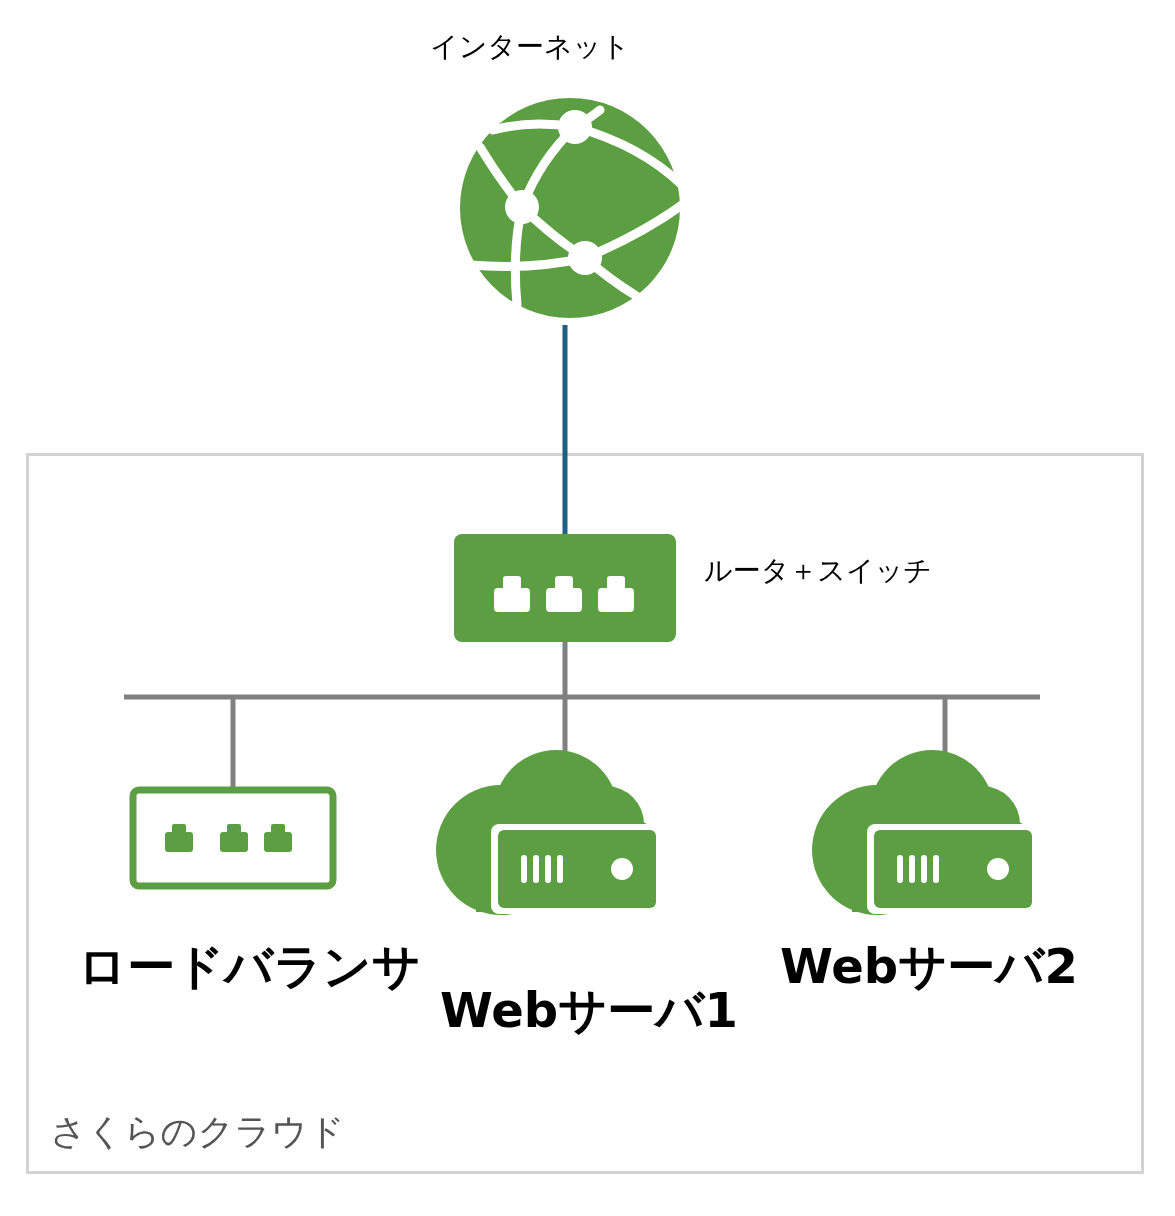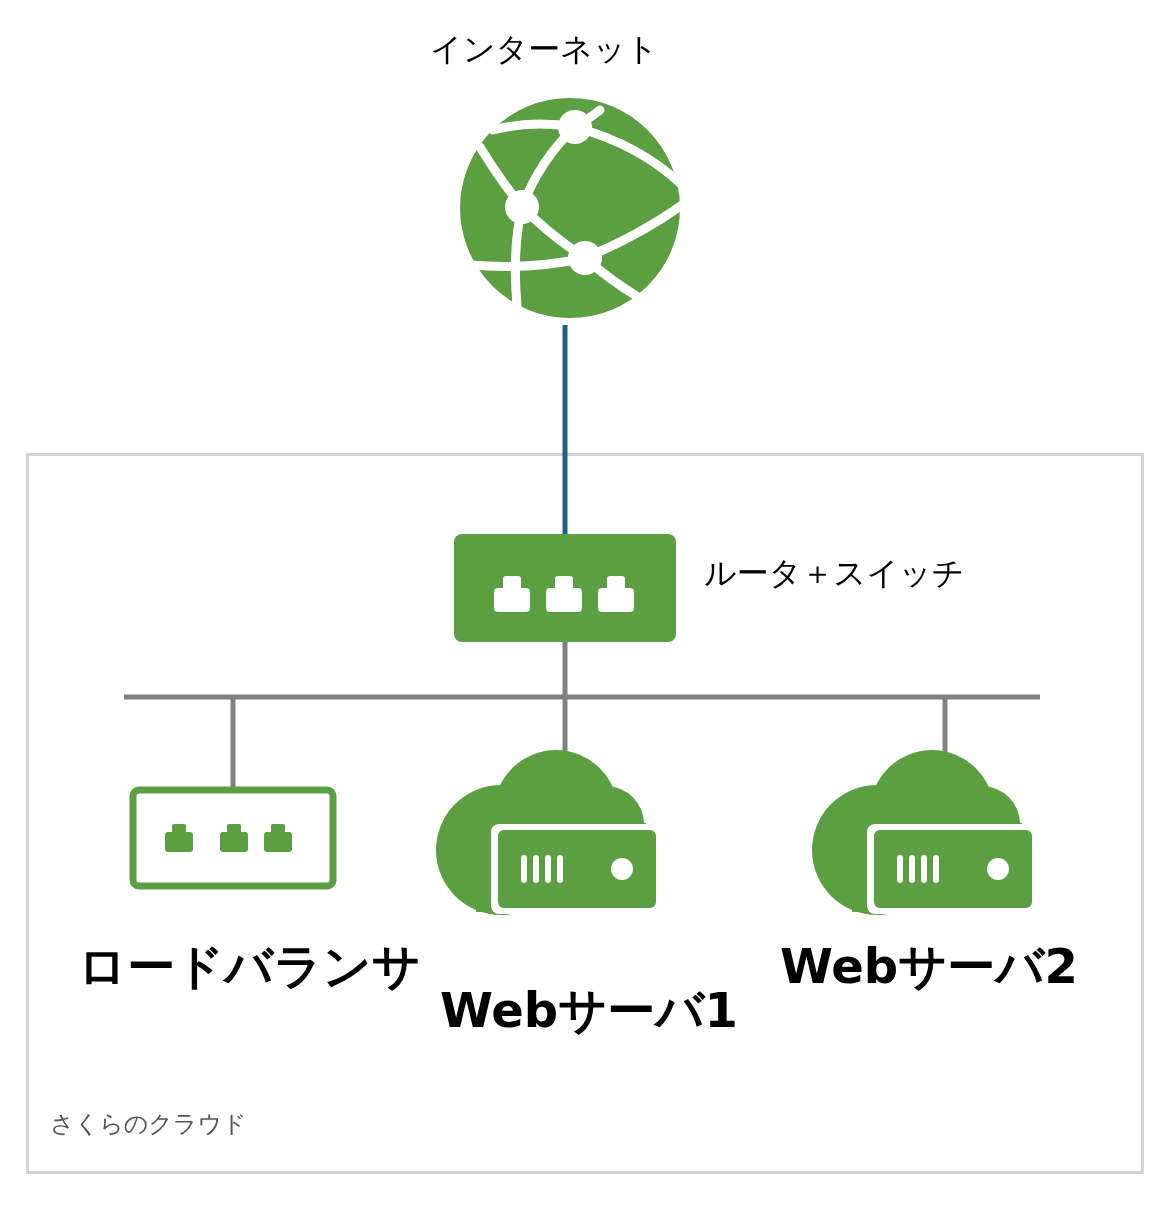--- a/index.html
+++ b/index.html
@@ -1,24 +1,24 @@
 <!DOCTYPE html>
 <html><head>
   <meta charset="utf-8">
   <style>
     html, body { margin: 0; padding: 0; background: #ffffff; }
     body { width: 1175px; height: 1216px; position: relative; overflow: hidden;
            font-family: "DejaVu Sans", "Liberation Sans", sans-serif; }
     .abs { position: absolute; }
     .label { position: absolute; color: #000; white-space: nowrap; }
-    .title { font-size: 32px; }
+    .title { font-size: 28px; }
     .node-label { font-size: 48px; font-weight: bold; }
     .cloud-frame { left: 26px; top: 453px; width: 1118px; height: 721px;
                    border: 3px solid #d3d3d3; box-sizing: border-box; }
-    .region-label { font-size: 24px; color: #555555; }
+    .region-label { font-size: 36px; color: #555555; }
     svg.diagram { position: absolute; left: 0; top: 0; }
   </style>
 </head>
 <body>
 
 <div class="abs cloud-frame"></div>
 <div class="label region-label" style="left:50px; top:1108px;">さくらのクラウド</div>
 
 <div class="label title" style="left:430px; top:28px;">インターネット</div>
 

